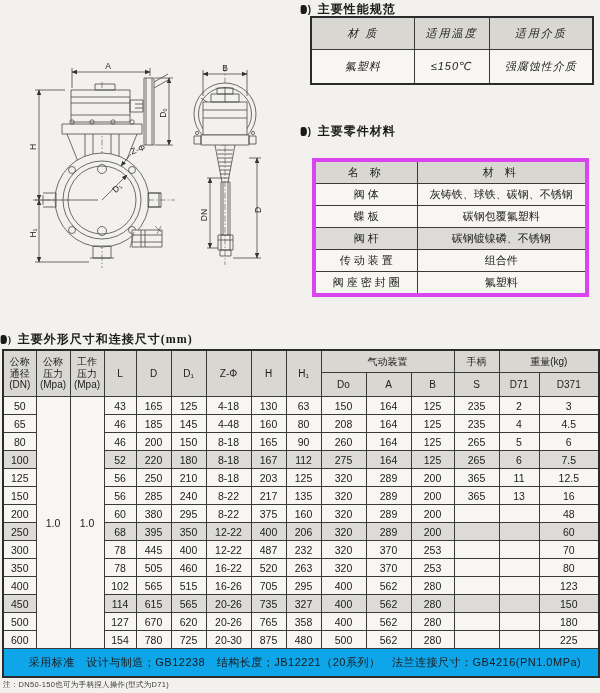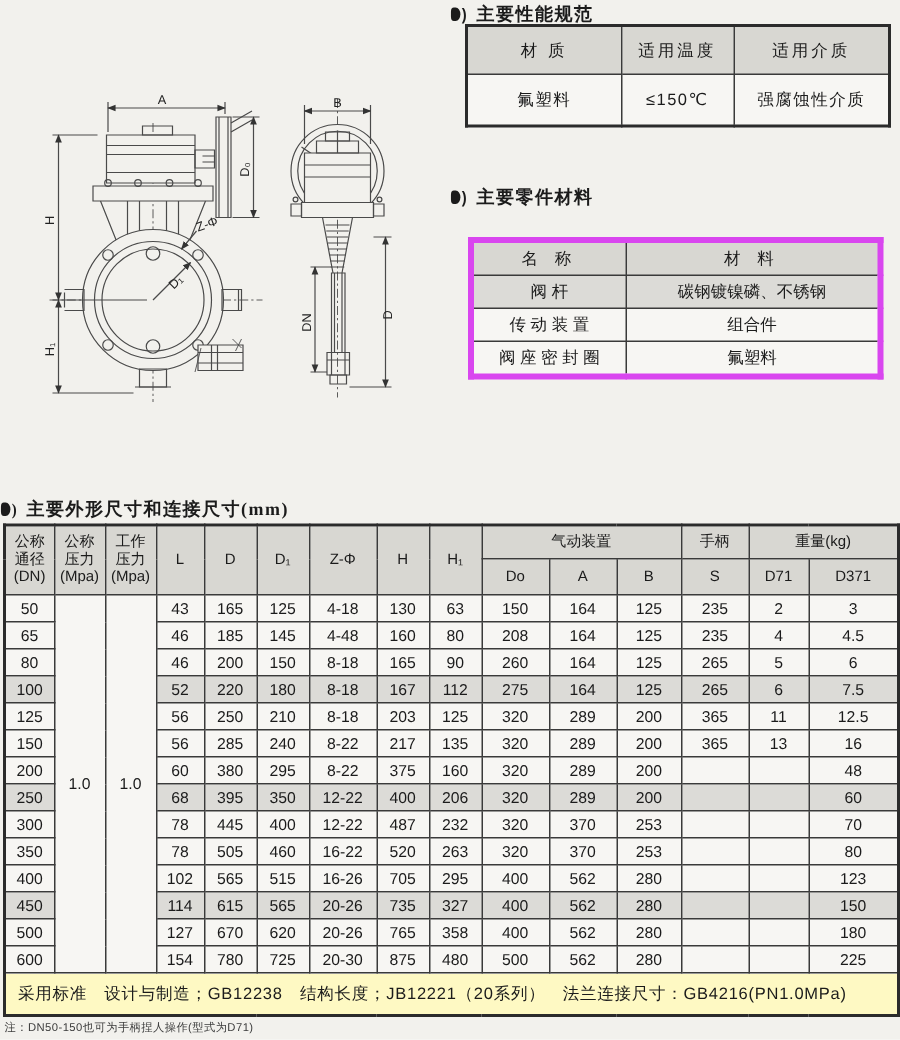--- a/index.html
+++ b/index.html
@@ -14,36 +14,36 @@
   .bullet { display:inline-block; font-weight:bold; font-size:11px; margin-right:5px; transform:scaleX(0.9); }
   .bullet .dot { display:inline-block; width:7px; height:9px; background:#1b1b1b; border-radius:50% 80% 80% 50%; vertical-align:-1px; }
   .bullet .paren { font-size:11px; font-weight:bold; margin-left:1px; }
 
   table { border-collapse:collapse; table-layout:fixed; background:#f7f6f3; }
   th,td { border:1px solid #3a3a3a; text-align:center; vertical-align:middle; overflow:hidden; }
   thead th { background:#d8d7d2; font-weight:normal; }
   .shaded td { background:#dcdbd7; }
 
   
-  .t-perf { position:absolute; left:310px; top:16px; width:282px; border:2px solid #2b2b2b; font-size:11px; }
+  .t-perf { position:absolute; left:310px; top:16px; width:282px; border:2px solid #2b2b2b; font-size:11px;font-style:italic; }
   .t-perf th { height:29px; letter-spacing:2px; }
   .t-perf td { height:31px; letter-spacing:1px; }
 
   
   .t-mat { position:absolute; left:312px; top:158px; width:273px; border:4px solid #d946ef; font-size:11px; }
   .t-mat th { height:19px; letter-spacing:4px; }
   .t-mat td { height:19px; }
 
   
   .t-dim { position:absolute; left:2px; top:349px; width:596px; border:2px solid #2b2b2b; font-size:10.5px; }
   .t-dim thead th { white-space:pre-line; line-height:1.15; font-size:10px; padding:0; }
   .t-dim thead tr.h1 th { height:21px; }
   .t-dim thead tr.h2 th { height:23px; }
   .t-dim td { height:17px; padding:0; }
-  .t-dim .std-row td { height:27px; text-align:left; padding-left:8px; font-size:11px; background:#fef9c3; letter-spacing:0.5px;margin-left:15px; }
+  .t-dim .std-row td { height:27px; text-align:center; padding-left:8px; font-size:11px; background:#0ea5e9; letter-spacing:0.5px;margin-left:15px; }
 
   .note { position:absolute; left:3px; top:680px; font-size:7.5px; color:#3c3c3c; letter-spacing:0.3px; }
 
   
   .drawing { position:absolute; left:5px; top:30px; }
   .drawing * { vector-effect:non-scaling-stroke; }
   text.dim { font-size:8.5px; fill:#222; font-family:"Liberation Sans","DejaVu Sans",sans-serif; }
 </style>
 </head>
 <body>
@@ -195,20 +195,28 @@
         <col style="width:103px">
         <col style="width:170px">
       </colgroup>
     <thead>
       <tr>
         <th>名  称</th>
         <th>材  料</th>
       </tr>
     </thead>
     <tbody>
+        <tr>
+          <td>阀  体</td>
+          <td>灰铸铁、球铁、碳钢、不锈钢</td>
+        </tr>
+        <tr>
+          <td>蝶  板</td>
+          <td>碳钢包覆氟塑料</td>
+        </tr>
         <tr class="shaded">
           <td>阀  杆</td>
           <td>碳钢镀镍磷、不锈钢</td>
         </tr>
         <tr>
           <td>传 动 装 置</td>
           <td>组合件</td>
         </tr>
         <tr>
           <td>阀 座 密 封 圈</td>

